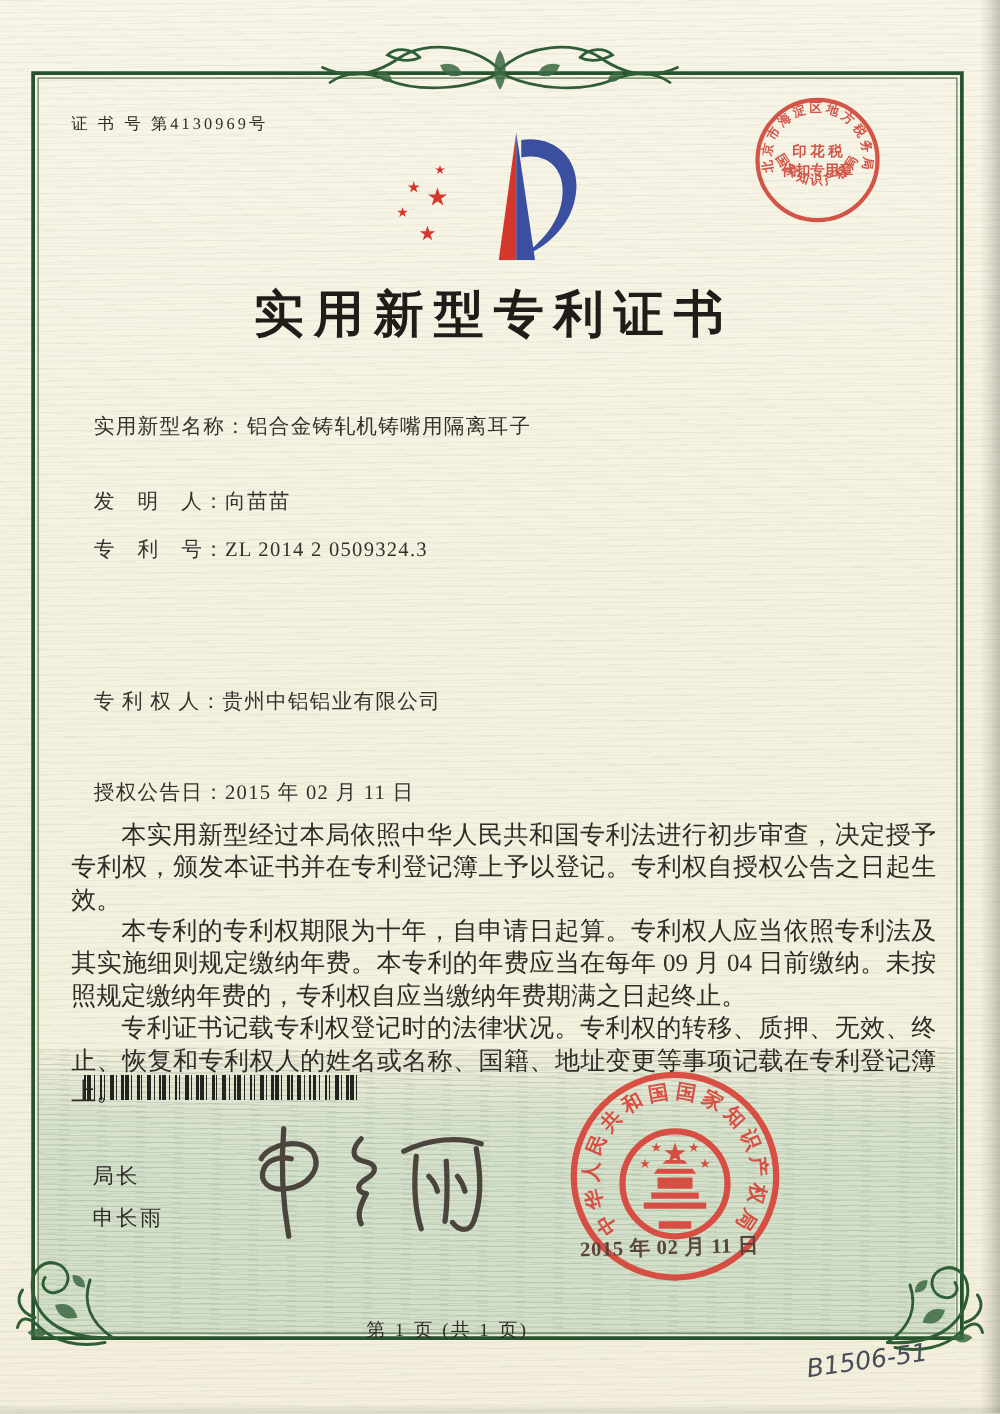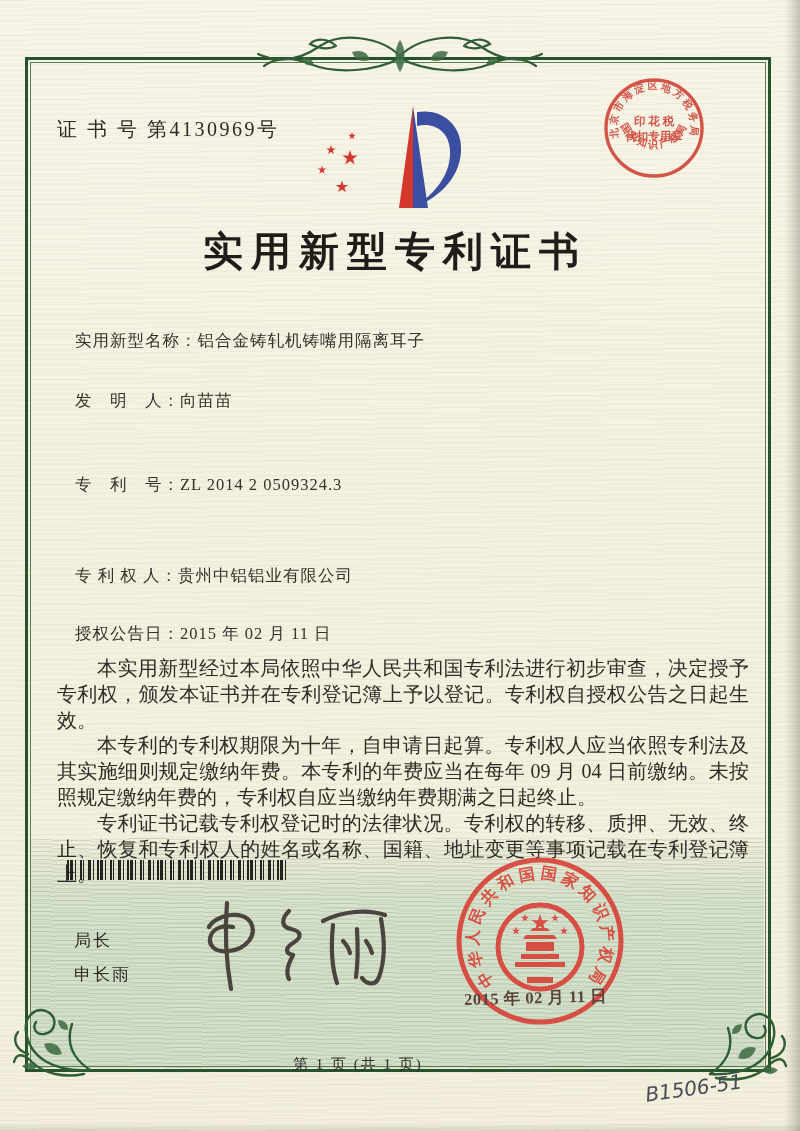--- a/index.html
+++ b/index.html
@@ -17,25 +17,25 @@
   .frame{position:absolute;left:25px;top:57px;width:740px;height:1009px;border:3px solid #27522e;z-index:2;}
   .frame-inner{position:absolute;inset:2px;border:1px solid #5b7d55;}
   .green-band{
     position:absolute;left:30px;top:838px;width:734px;height:230px;z-index:1;
     background:
       repeating-linear-gradient(1.5deg,rgba(118,146,116,0.20) 0 1px,rgba(0,0,0,0) 1px 4px),
       repeating-linear-gradient(-1.5deg,rgba(118,146,116,0.13) 0 1px,rgba(0,0,0,0) 1px 5px),
       linear-gradient(180deg,rgba(214,225,203,0) 0px,rgba(213,224,202,0.85) 55px,#d5e0ca 95px,#d3dfc8 100%);
   }
   .abs{position:absolute;z-index:3;}
-  .cert-no{left:57px;top:116px;font-size:20px;letter-spacing:2.5px;color:#2c2a26;}
+  .cert-no{left:57px;top:90px;font-size:13px;letter-spacing:2.5px;color:#2c2a26;}
   .title{left:25px;top:224px;width:740px;text-align:center;font-size:40px;font-weight:700;
          letter-spacing:8px;color:#1f1d1a;}
   .field{left:75px;font-size:16.5px;letter-spacing:1px;color:#34312c;}
-  .f0{top:330px}.f1{top:390px}.f2{top:474px}.f3{top:506px}.f4{top:565px}.f5{top:623px}
+  .f0{top:330px}.f1{top:390px}.f2{top:429px}.f3{top:506px}.f4{top:550px}.f5{top:623px}
   .body-text{left:57px;top:656px;width:692px;font-size:20px;line-height:25.8px;
              text-align:justify;color:#2f2c27;}
   .body-text p{margin:0;text-indent:2em;}
   .barcode{
     left:67px;top:860px;width:219px;height:20px;z-index:3;
     background:repeating-linear-gradient(90deg,
       #24241f 0 2px,rgba(0,0,0,0) 2px 3px,#24241f 3px 6px,rgba(0,0,0,0) 6px 8px,
       #24241f 8px 9px,rgba(0,0,0,0) 9px 13px,#24241f 13px 15px,rgba(0,0,0,0) 15px 16px,
       #24241f 16px 17px,rgba(0,0,0,0) 17px 21px,#24241f 21px 24px,rgba(0,0,0,0) 24px 26px,
       #2b2b25 26px 27px,rgba(0,0,0,0) 27px 30px);

